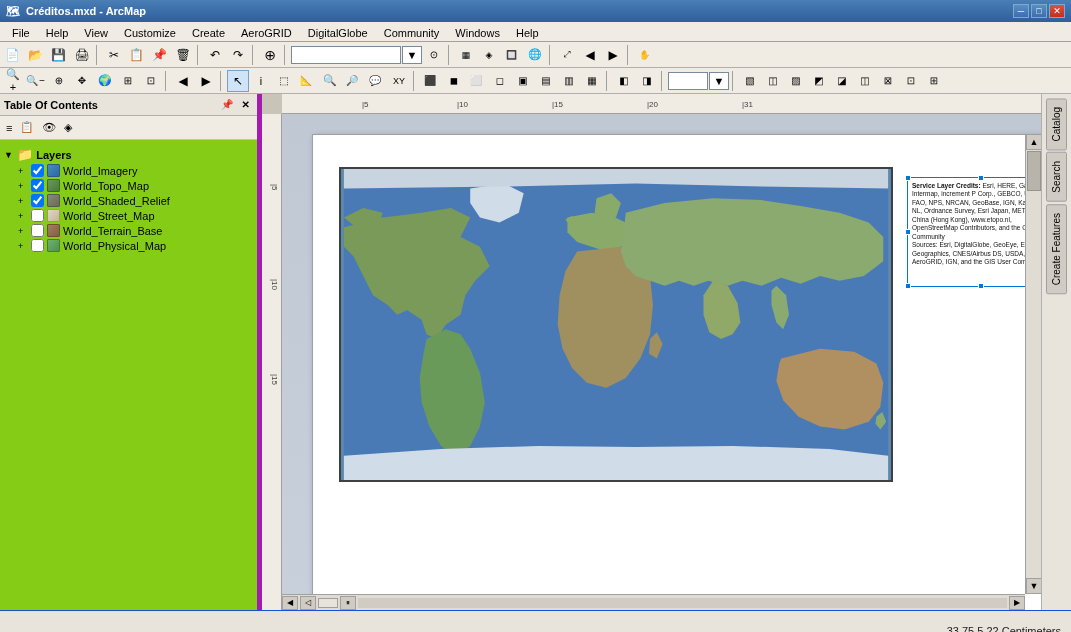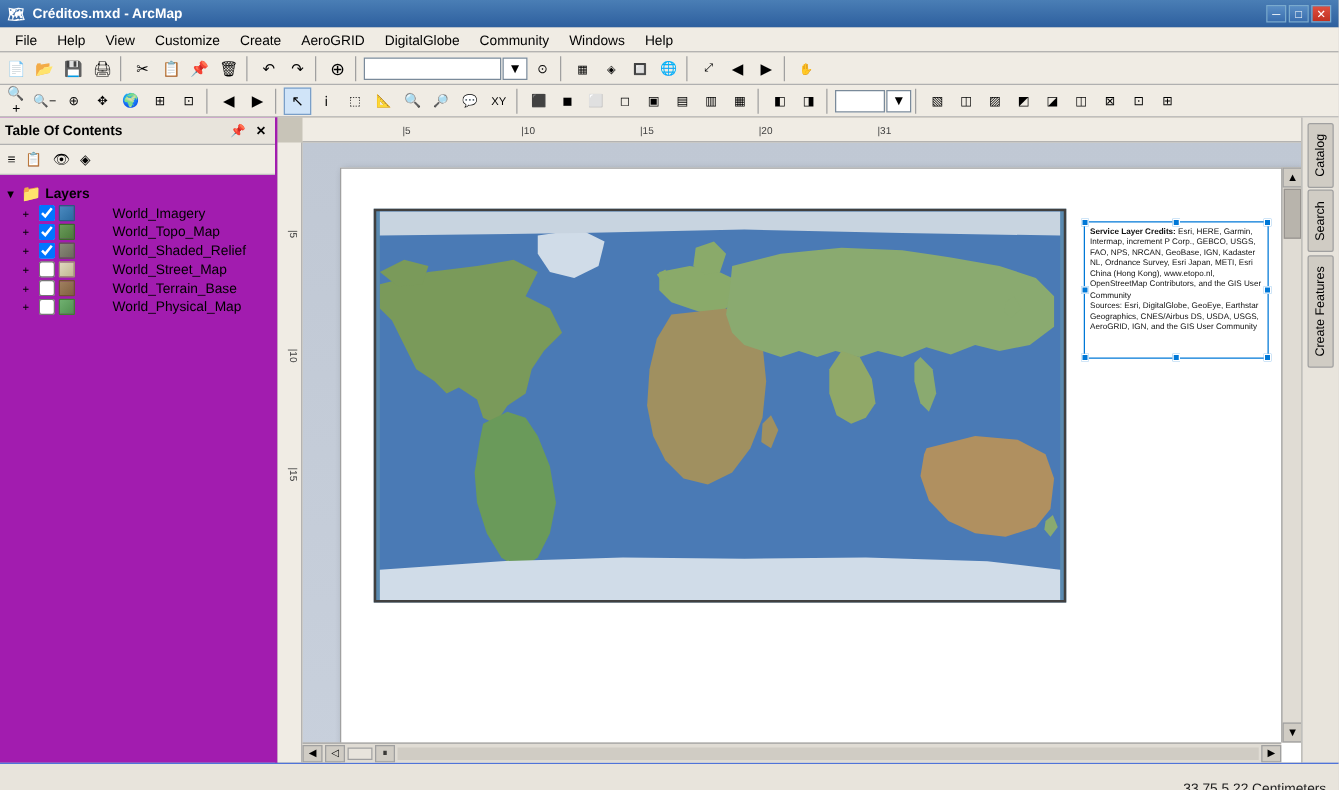--- a/index.html
+++ b/index.html
@@ -46,21 +46,21 @@
     .tb-dropdown {
       height: 18px; border: 1px solid #7a8a9a; background: white; font-size: 11px; padding: 0 2px; width: 20px;
     }
     .tb-pct { height: 18px; border: 1px solid #7a8a9a; background: white; font-size: 11px; padding: 0 3px; width: 40px; }
 
     
     #main-area { display: flex; height: calc(632px - 22px - 20px - 26px - 26px - 22px); }
 
     
     #toc-panel {
-      width: 222px; background: #a21caf; border-right: 2px solid #a21caf;
+      width: 262px; background: #84cc16; border-right: 5px solid #a21caf;
       display: flex; flex-direction: column;
     }
     #toc-header {
       background: #e8e4dc; height: 22px; display: flex; align-items: center;
       justify-content: space-between; padding: 0 4px; border-bottom: 1px solid #b0b0b0;
       font-size: 11px; font-weight: bold;
     }
     #toc-header-controls { display: flex; gap: 2px; }
     .toc-hbtn { font-size: 10px; cursor: pointer; padding: 1px 3px; }
     #toc-toolbar { background: #f0ece4; height: 24px; display: flex; align-items: center; padding: 0 2px; border-bottom: 1px solid #c0c0c0; }
@@ -68,21 +68,21 @@
 
     .layer-group { margin: 2px 0; }
     .layer-group-header {
       display: flex; align-items: center; gap: 3px; padding: 1px 0; font-size: 11px; font-weight: bold; cursor: pointer;
     }
     .layer-item {
       display: flex; align-items: center; gap: 3px; padding: 1px 0 1px 14px; font-size: 11px; cursor: pointer;
     }
     .layer-expand { width: 10px; font-size: 9px; }
     .layer-checkbox { width: 13px; height: 13px; cursor: pointer; }
-    .layer-label { font-size: 11px; margin-left: 27px; }
+    .layer-label { font-size: 11px; }
 
     
     #map-area {
       flex: 1; background: #c8c4b8; position: relative; overflow: hidden;
     }
     #ruler-top {
       position: absolute; top: 0; left: 20px; right: 0; height: 20px;
       background: #f0ece4; border-bottom: 1px solid #a0a0a0; display: flex; align-items: flex-end;
     }
     #ruler-left {

